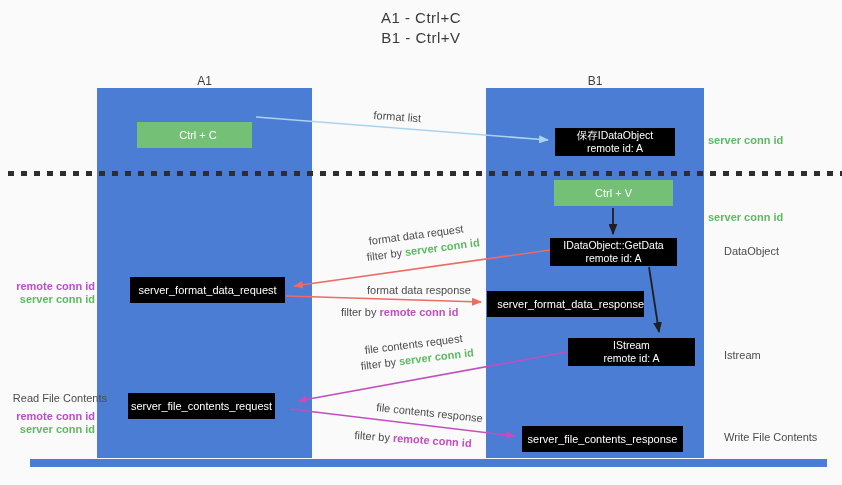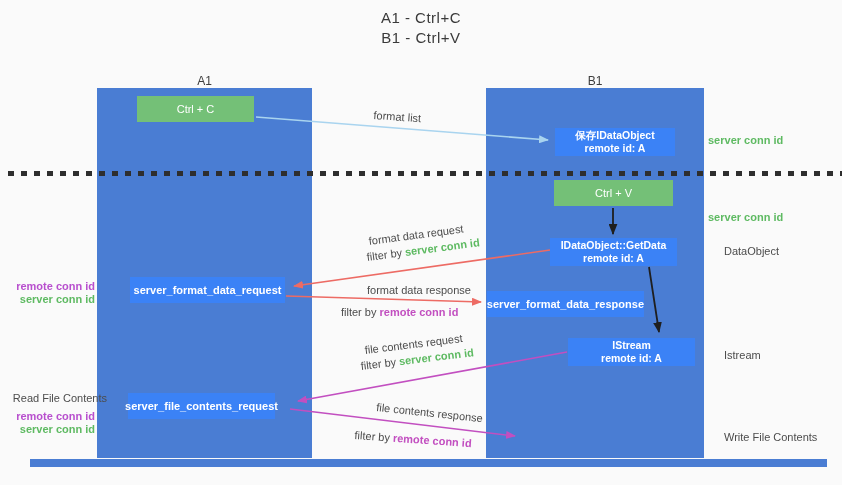--- a/index.html
+++ b/index.html
@@ -3,21 +3,21 @@
 <meta charset="utf-8">
 <style>
   html,body{margin:0;padding:0;background:#fafafa;font-family:"Liberation Sans","DejaVu Sans",sans-serif;}
   #stage{position:relative;width:842px;height:485px;background:#fafafa;overflow:hidden;}
   .abs{position:absolute;}
   .title{width:100%;text-align:center;color:#3a3a3a;font-size:15px;line-height:20px;letter-spacing:.5px;}
   .lane{background:#4a7dd3;}
   .lane-header{text-align:center;color:#3d3d3d;font-size:12px;line-height:14px;margin-top:18px;}
   .node{display:flex;align-items:center;justify-content:center;flex-direction:column;color:#ffffff;text-align:center;}
   .node.green{background:#74c077;font-size:11px;}
-  .node.orange{background:#3b82f6;font-size:11px;font-weight:bold;}
+  .node.orange{background:#000000;font-size:11px;}
   .node .l1,.node .l2{font-size:10.5px;line-height:13px;}
   .dotted{height:5px;background:repeating-linear-gradient(90deg,#2e2e2e 0,#2e2e2e 6px,transparent 6px,transparent 13px);}
   .graylab{color:#4c4c4c;font-size:11px;white-space:nowrap;padding-left:12px;}
   .greenlab{color:#5eba62;font-size:11px;font-weight:700;white-space:nowrap;}
   .purplelab{color:#b84fce;font-size:11px;font-weight:700;white-space:nowrap;}
   .alabel{color:#4c4c4c;font-size:11px;white-space:nowrap;transform-origin:0 0;}
   .alabel .hl-green{color:#5eba62;font-weight:700;}
   .alabel .hl-purple{color:#c24fc0;font-weight:700;}
   .rightcol{text-align:left;}
   .leftcol{width:95px;text-align:right;}
@@ -67,21 +67,21 @@
     </defs>
     <line x1="256" y1="117" x2="548" y2="140" stroke="#a9d4ef" stroke-width="1.6" marker-end="url(#ah-blue)"></line>
     <line x1="613" y1="208" x2="613" y2="234" stroke="#1f1f1f" stroke-width="1.8" marker-end="url(#ah-black)"></line>
     <line x1="550" y1="250" x2="294" y2="286" stroke="#ed6b64" stroke-width="1.5" marker-end="url(#ah-red)"></line>
     <line x1="286" y1="296" x2="481" y2="302" stroke="#ed6b64" stroke-width="1.5" marker-end="url(#ah-red)"></line>
     <line x1="649" y1="267" x2="659" y2="332" stroke="#1f1f1f" stroke-width="1.8" marker-end="url(#ah-black)"></line>
     <line x1="567" y1="352" x2="298" y2="401" stroke="#c24fc0" stroke-width="1.5" marker-end="url(#ah-purple)"></line>
     <line x1="290" y1="409" x2="515" y2="436" stroke="#c24fc0" stroke-width="1.5" marker-end="url(#ah-purple)"></line>
   </svg>
 
-  <div class="abs node green" style="left:137px;top:96px;width:117px;height:26px;">
+  <div class="abs node green" style="left:137px;top:122px;width:108px;height:26px;padding-left:7px;">
     <span>Ctrl + C</span>
   </div>
   <div class="abs node orange" style="left:555px;top:128px;width:120px;height:28px;">
     <span class="l1">保存IDataObject</span>
     <span class="l2">remote id: A</span>
   </div>
   <div class="abs node green" style="left:554px;top:180px;width:119px;height:26px;">
     <span>Ctrl + V</span>
   </div>
   <div class="abs node orange" style="left:550px;top:238px;width:127px;height:28px;">
@@ -93,20 +93,23 @@
   </div>
   <div class="abs node orange" style="left:487px;top:291px;width:157px;height:26px;align-items:flex-end;">
     <span>server_format_data_response</span>
   </div>
   <div class="abs node orange" style="left:568px;top:338px;width:127px;height:28px;">
     <span class="l1">IStream</span>
     <span class="l2">remote id: A</span>
   </div>
   <div class="abs node orange" style="left:128px;top:393px;width:147px;height:26px;">
     <span>server_file_contents_request</span>
+  </div>
+  <div class="abs node orange" style="left:522px;top:426px;width:161px;height:26px;">
+    <span>server_file_contents_response</span>
   </div>
 
   <div class="abs greenlab rightcol" style="left:708px;top:134px;">server conn id</div>
   <div class="abs greenlab rightcol" style="left:708px;top:211px;">server conn id</div>
   <div class="abs graylab rightcol" style="left:712px;top:245px;">DataObject</div>
   <div class="abs graylab rightcol" style="left:712px;top:349px;">Istream</div>
   <div class="abs graylab rightcol" style="left:712px;top:431px;">Write File Contents</div>
 
   <div class="abs purplelab leftcol" style="left:0px;top:280px;">remote conn id</div>
   <div class="abs greenlab leftcol" style="left:0px;top:293px;">server conn id</div>

